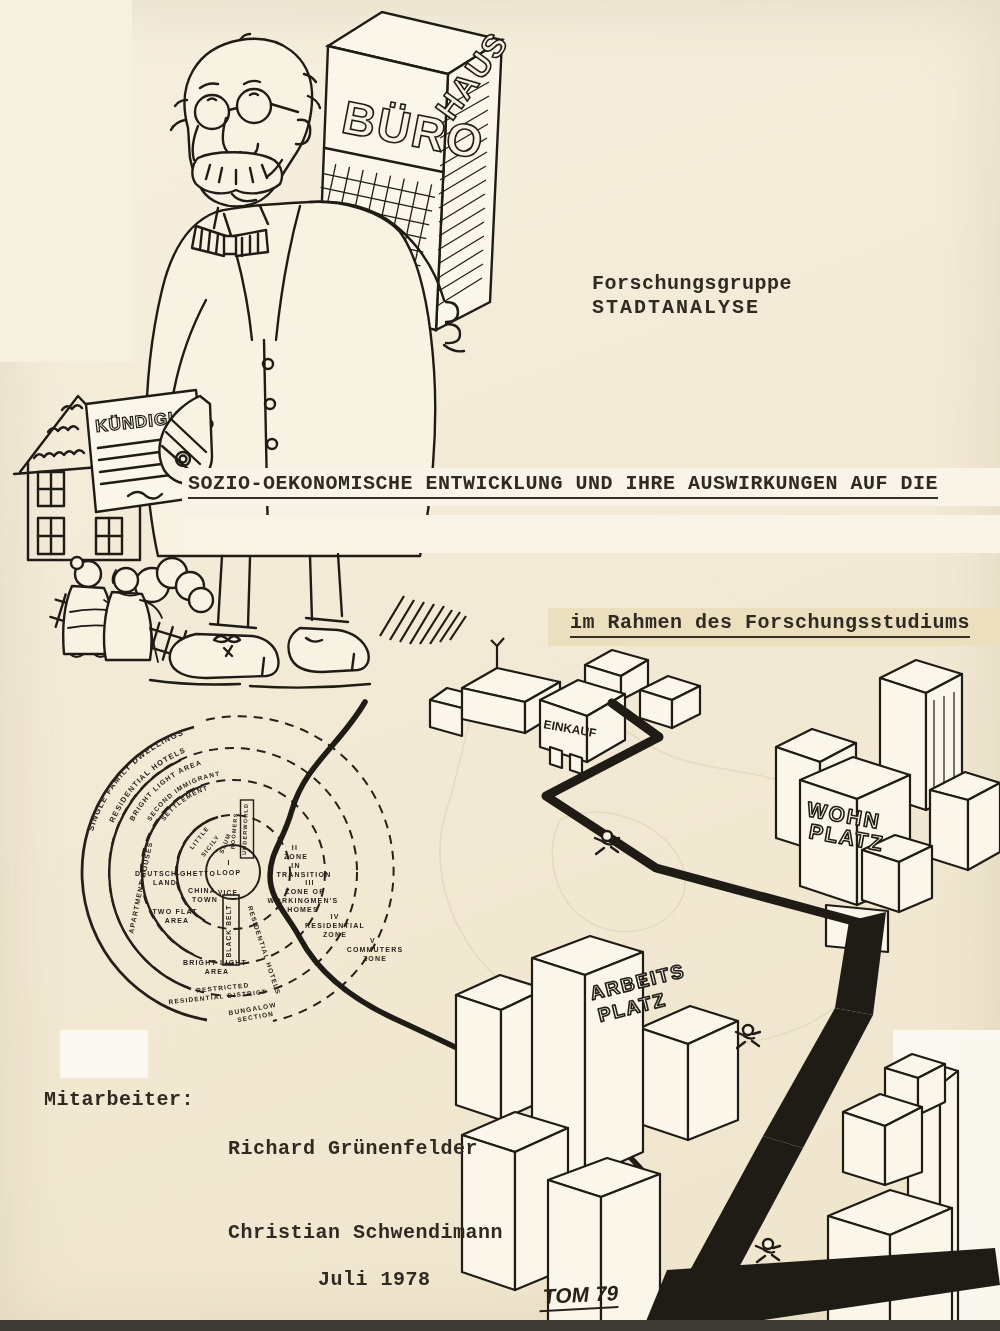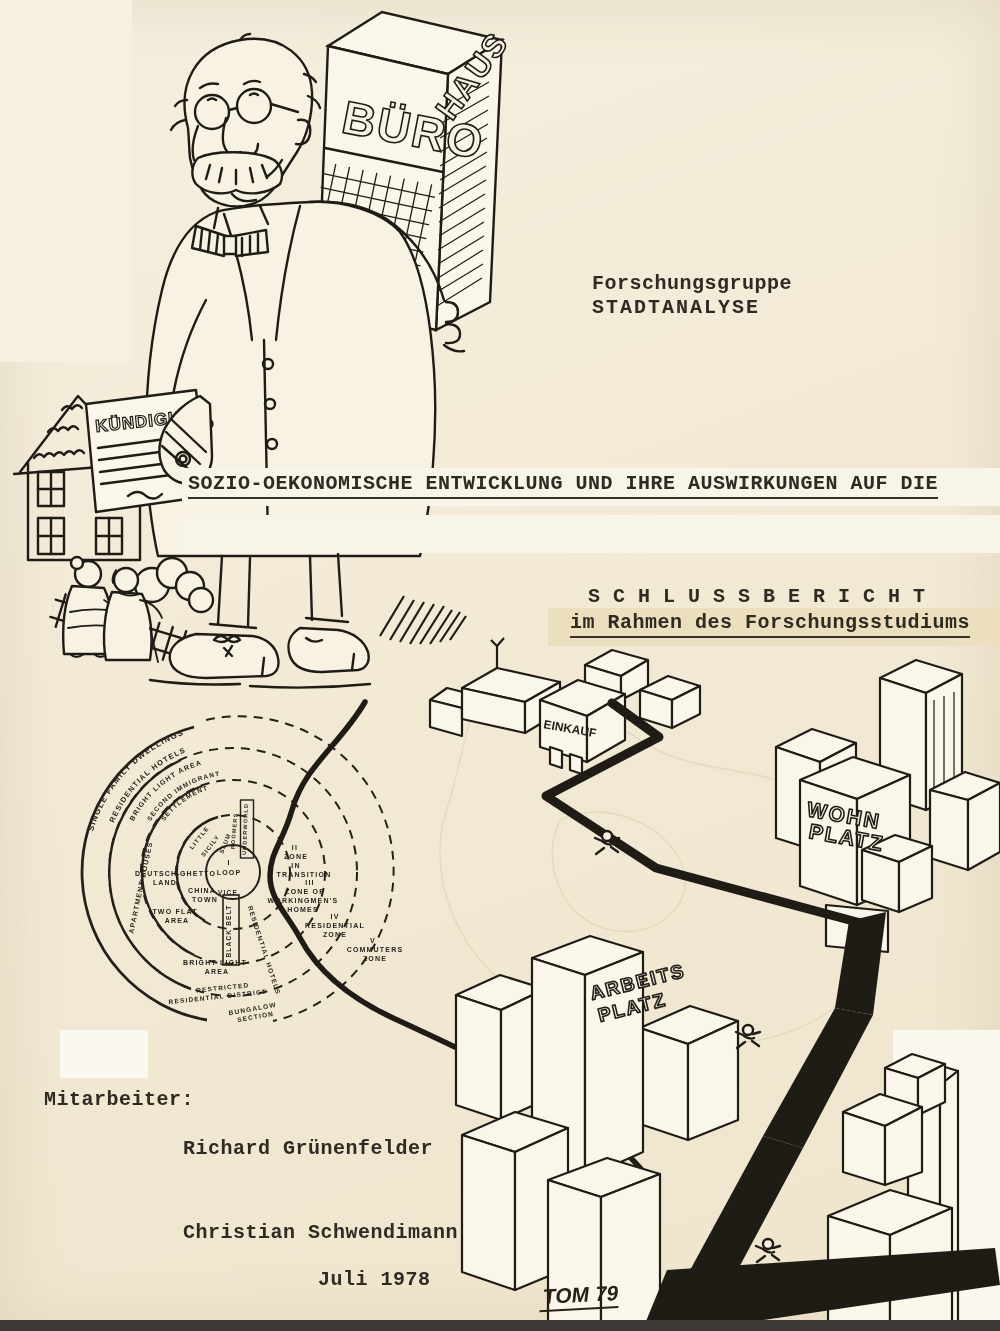--- a/index.html
+++ b/index.html
@@ -4,21 +4,21 @@
 <style>
   html,body{margin:0;padding:0;}
   #page{position:relative;width:1000px;height:1331px;overflow:hidden;
         background:linear-gradient(160deg,#f5efde 0%,#f2e9d4 55%,#efe5cc 100%);
         box-shadow:inset 0 0 70px rgba(120,100,55,.14);
         font-family:"Liberation Mono","DejaVu Sans Mono",monospace;color:#2e2a23;}
   .patch{position:absolute;}
   .mono{position:absolute;font-weight:700;font-size:20px;letter-spacing:.5px;color:#2f2a22;white-space:pre;}
   .band{position:absolute;background:#f9f4e8;}
   .u{border-bottom:2.4px solid #35302a;padding-bottom:2px;}
-  .names div{line-height:37.5px;}
+  .names div{line-height:37.5px;margin-left:45px;}
   svg{position:absolute;left:0;top:0;}
   .ink{stroke:#1f1c16;fill:none;stroke-width:2.4;stroke-linecap:round;stroke-linejoin:round;}
   .fillp{fill:#f8f2e3;}
   .fillw{fill:#faf6ea;}
   .bl{font-family:"Liberation Sans","DejaVu Sans",sans-serif;font-weight:700;fill:#28241d;letter-spacing:1.2px;}
   .sign{font-family:"Liberation Sans","DejaVu Sans",sans-serif;font-weight:700;
         fill:#f8f2e3;stroke:#1f1c16;stroke-width:1.6;letter-spacing:2px;}
   #signature{position:absolute;left:541px;top:1283px;font-family:"Liberation Sans","DejaVu Sans",sans-serif;
         font-weight:700;font-size:21px;color:#262219;transform:rotate(-3deg) skewX(-10deg);
         border-bottom:2.5px solid #262219;padding:0 2px 1px 2px;}
@@ -321,21 +321,20 @@
     </g>
   </svg>
 
   <div class="mono" style="left:592px;top:272px;">Forschungsgruppe</div>
   <div class="mono" style="left:592px;top:296px;letter-spacing:2px;">STADTANALYSE</div>
 
   <div class="band" style="left:182px;top:468px;right:0;height:38px;"></div>
   <div class="band" style="left:182px;top:515px;right:0;height:38px;"></div>
   <div class="mono" style="left:188px;top:472px;"><span class="u">SOZIO-OEKONOMISCHE ENTWICKLUNG UND IHRE AUSWIRKUNGEN AUF DIE</span></div>
 
-  <div class="mono" style="left:588px;top:585px;">S C H L U S S B E R I C H T</div>
   <div class="band" style="left:548px;top:608px;right:0;height:38px;background:#ecdfbe;"></div>
   <div class="mono" style="left:570px;top:611px;"><span class="u">im Rahmen des Forschungsstudiums</span></div>
 
   <div class="mono" style="left:44px;top:1088px;">Mitarbeiter:</div>
   <div class="mono names" style="left:183px;top:1084px;">
     <div>Richard Grünenfelder</div>
     <div>Christian Schwendimann</div>
     
   </div>
 

